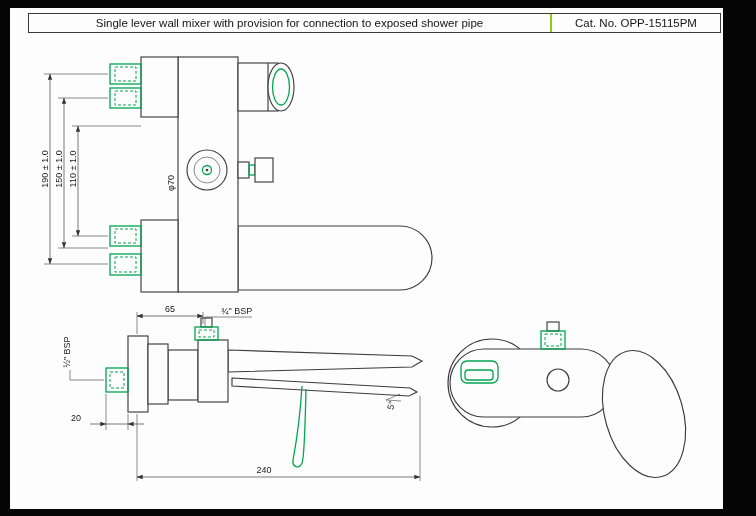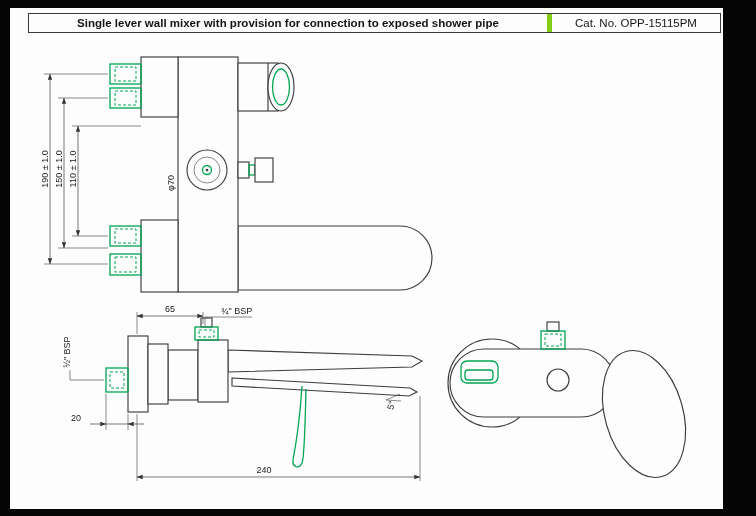--- a/index.html
+++ b/index.html
@@ -6,22 +6,22 @@
   body { font-family:"Liberation Sans", sans-serif; }
   .stage { position:relative; width:756px; height:516px; background:#050505; overflow:hidden; }
   .sheet { position:absolute; left:10px; top:8px; width:713px; height:501px; background:#fdfdfd; }
   .titleblock {
     position:absolute; left:18px; top:5px; width:693px; height:20px;
     border:1px solid #3a3a3a; display:flex; align-items:stretch; z-index:3;
     background:#fdfdfd; box-sizing:border-box;
   }
   .titleblock .cell { display:flex; align-items:center; justify-content:center;
     font-size:11.5px; color:#141414; white-space:nowrap; }
-  .titleblock .title { flex:1;font-weight:bold; }
-  .titleblock .cat { width:168px; border-left:5px solid #84cc16; }
+  .titleblock .title { flex:1; }
+  .titleblock .cat { width:168px; border-left:2px solid #84cc16; }
   svg.drawing { position:absolute; left:0; top:0; z-index:1; }
 
   .ln   { stroke:var(--line,#3d3d3d); stroke-width:1.15; fill:none; }
   .lnf  { stroke:var(--line,#3d3d3d); stroke-width:1.15; fill:#fdfdfd; }
   .thin { stroke:var(--line,#3d3d3d); stroke-width:0.6; fill:none; }
   .grn  { stroke:var(--accent-green,#00a651); stroke-width:1.3; fill:none; }
   .grnd { stroke:var(--accent-green,#00a651); stroke-width:1; fill:none; stroke-dasharray:3 2; }
   .dim  { stroke:var(--line,#3d3d3d); stroke-width:0.7; fill:none; }
   text.d { font-family:"Liberation Sans", sans-serif; font-size:9px; fill:#1a1a1a; }
 </style>

